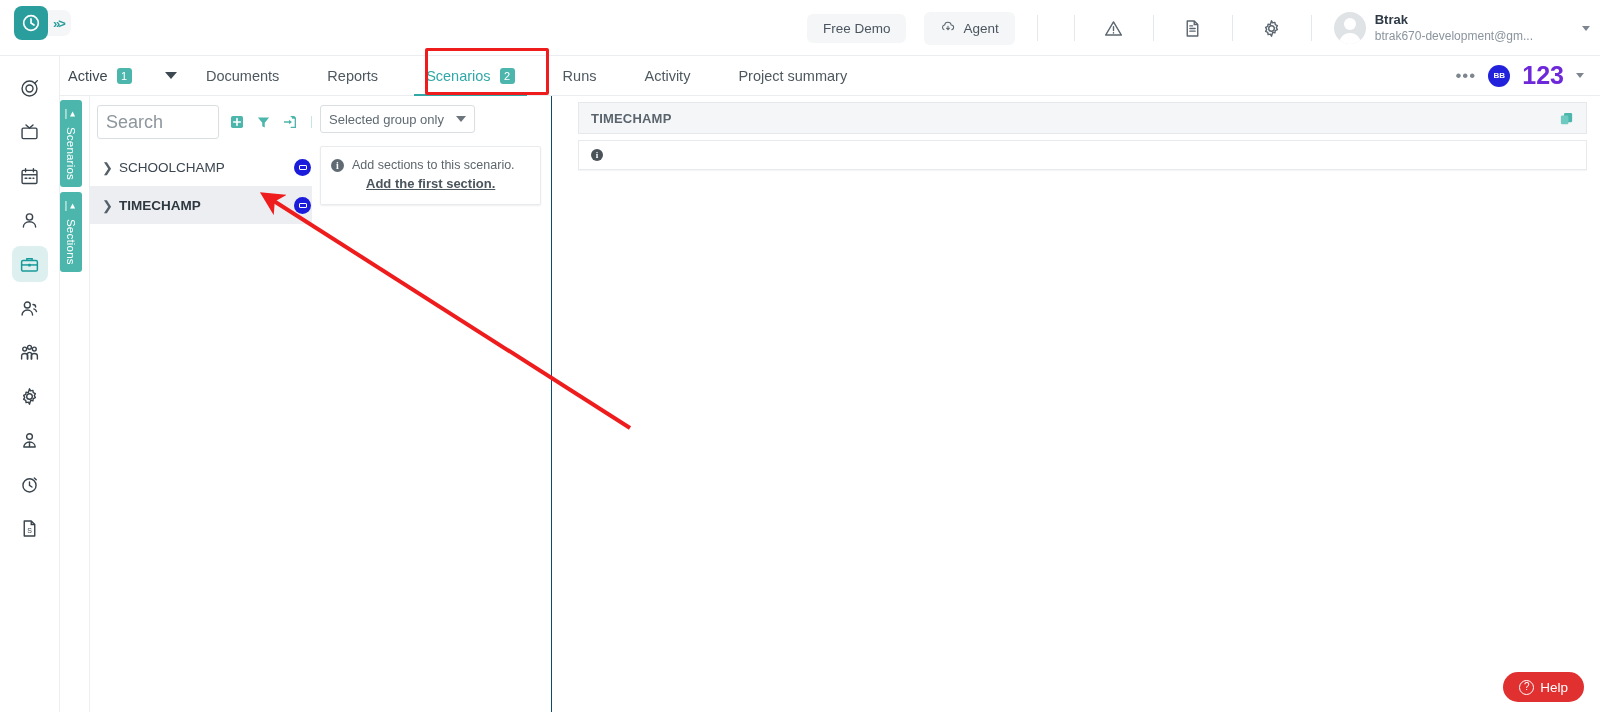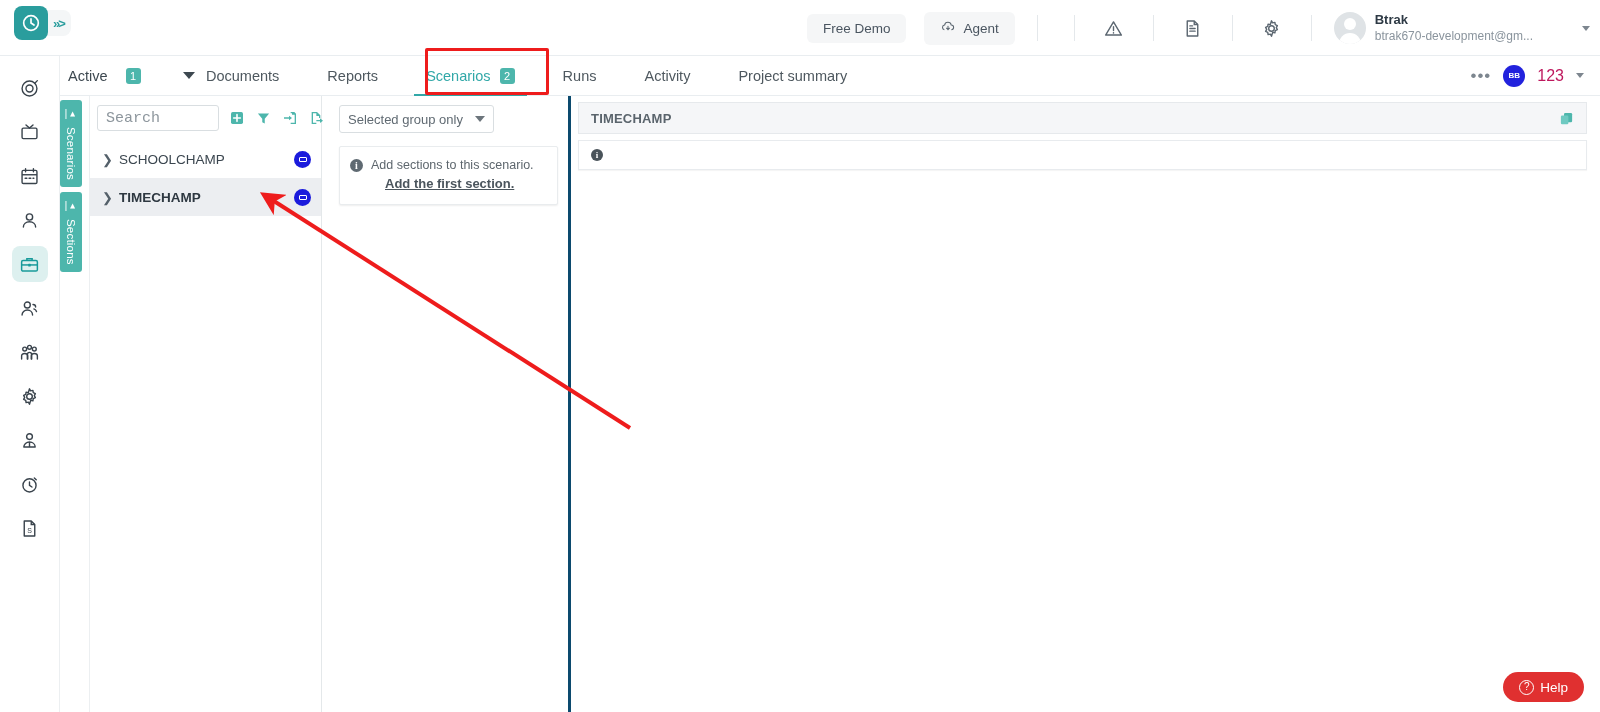--- a/index.html
+++ b/index.html
@@ -81,21 +81,21 @@
   }
   .rail-item.active { background: #ddf0ef; color: #189a9a; }
 
   
   .tabbar {
     position: absolute; left: 60px; top: 56px; width: 1540px; height: 40px;
     background: #ffffff; border-bottom: 1px solid #e9edf0;
     display: flex; align-items: center;
   }
   .status-sel {
-    display: flex; align-items: center; gap: 18px; padding-left: 8px;
+    display: flex; align-items: center; gap: 9px; padding-left: 8px;
     cursor: pointer; width: 122px;
   }
   .status-lbl { font-size: 14.5px; color: #3d4850; }
   .cnt-badge {
     background: #4db6ac; color: #ffffff; border-radius: 3px;
     font-size: 11px; min-width: 15px; height: 16px; line-height: 16px;
     text-align: center; padding: 0 3px;
   }
   .tri-dn {
     width: 0; height: 0; border-left: 6px solid transparent;
@@ -117,21 +117,21 @@
   .tabbar-right {
     margin-left: auto; display: flex; align-items: center;
     gap: 12px; padding-right: 16px;
   }
   .dots { color: #7d868f; font-size: 17px; letter-spacing: 1px; cursor: pointer; }
   .bb-av {
     width: 22px; height: 22px; border-radius: 50%; background: #2222dd;
     color: #ffffff; font-size: 8px; font-weight: bold;
     display: flex; align-items: center; justify-content: center;
   }
-  .proj-num { font-size: 16px; color: #be185d; }
+  .proj-num { font-size: 25px; color: #6d28d9; font-weight: bold; }
 
   
   .vtabs {
     position: absolute; left: 60px; top: 96px; width: 22px;
     display: flex; flex-direction: column; gap: 5px; padding-top: 4px;
     z-index: 5;
   }
   .vtab {
     width: 22px; background: #4db6ac; color: #ffffff; border-radius: 3px;
     writing-mode: vertical-rl; text-orientation: mixed;
@@ -144,22 +144,22 @@
   .tree-panel {
     position: absolute; left: 89px; top: 96px; width: 233px; height: 616px;
     background: #ffffff; border-right: 1px solid #e4e8ea;
     border-left: 1px solid #eceff1;
   }
   .tree-toolbar {
     display: flex; align-items: center; padding: 9px 8px 9px 7px; gap: 10px;
   }
   .search-box {
     width: 122px; height: 26px; border: 1px solid #d9dee1; border-radius: 3px;
-    font-size: 15px; padding: 8px 8px; color: #414c55; outline: none;
-    background: #ffffff; font-family: Liberation Mono, monospace;
+    font-size: 18px; padding: 16px 8px; color: #414c55; outline: none;
+    background: #ffffff; font-family: Liberation Sans, sans-serif;
   }
   .search-box::placeholder { color: #8d969d; }
   .tool-ics { display: flex; align-items: center; gap: 11px; }
   .tic { cursor: pointer; color: #4db6ac; display: flex; }
   .tree-row {
     display: flex; align-items: center; height: 38px; padding: 0 10px 0 12px;
     cursor: pointer; position: relative;
   }
   .tree-row.selected { background: #eceef1; }
   .chev {
@@ -171,22 +171,22 @@
   .blue-badge {
     width: 17px; height: 17px; border-radius: 50%; background: #1b1bdc;
     display: flex; align-items: center; justify-content: center;
   }
   .blue-badge .bg-in {
     width: 8px; height: 5px; border: 1px solid #ffffff; border-radius: 1px;
   }
 
   
   .mid-panel {
-    position: absolute; left: 331px; top: 96px; width: 240px; height: 616px;
-    background: #ffffff; border-right: 3px solid #0c4a6e;
+    position: absolute; left: 312px; top: 96px; width: 240px; height: 616px;
+    background: #ffffff; border-right: 1px solid #0c4a6e;
   }
   .grp-select {
     margin: 9px 10px 0 8px; height: 28px; width: 155px;
     border: 1px solid #d9dee1; border-radius: 3px; background: #ffffff;
     display: flex; align-items: center; padding: 0 8px; cursor: pointer;
   }
   .grp-lbl { font-size: 13px; color: #606a72; flex: 1; }
   .tri-dn2 {
     width: 0; height: 0; border-left: 5px solid transparent;
     border-right: 5px solid transparent; border-top: 6px solid #6c757c;

